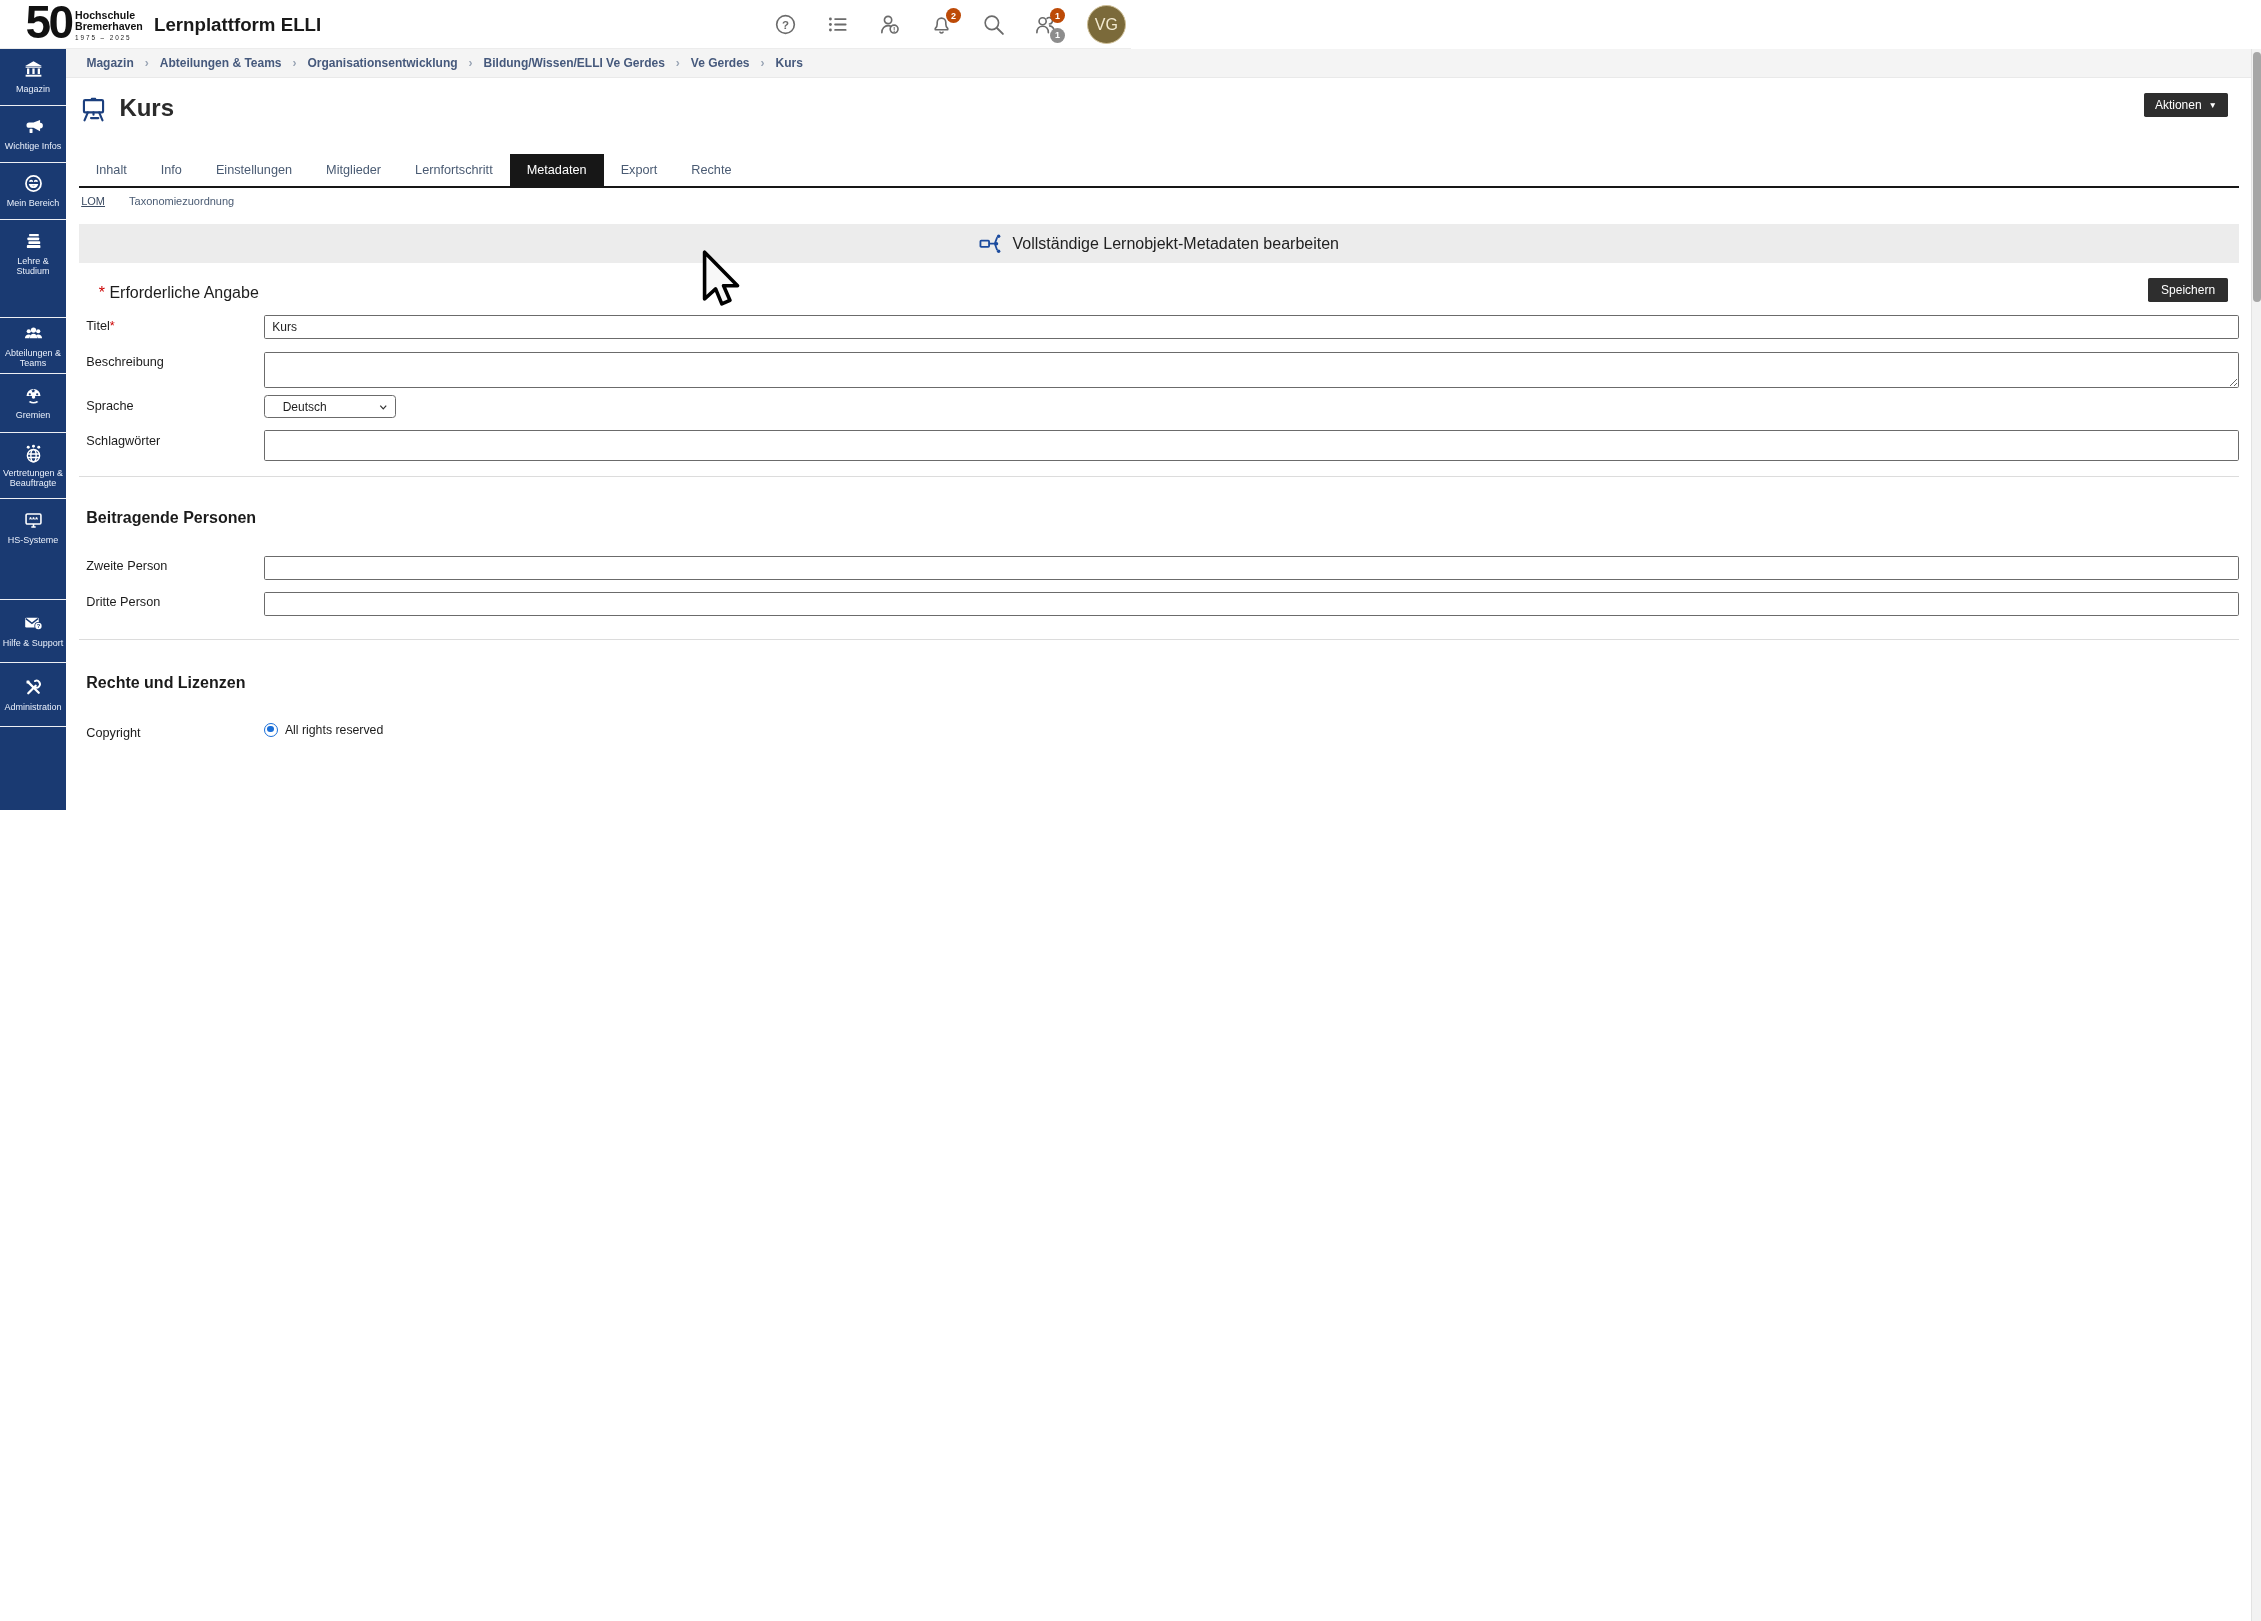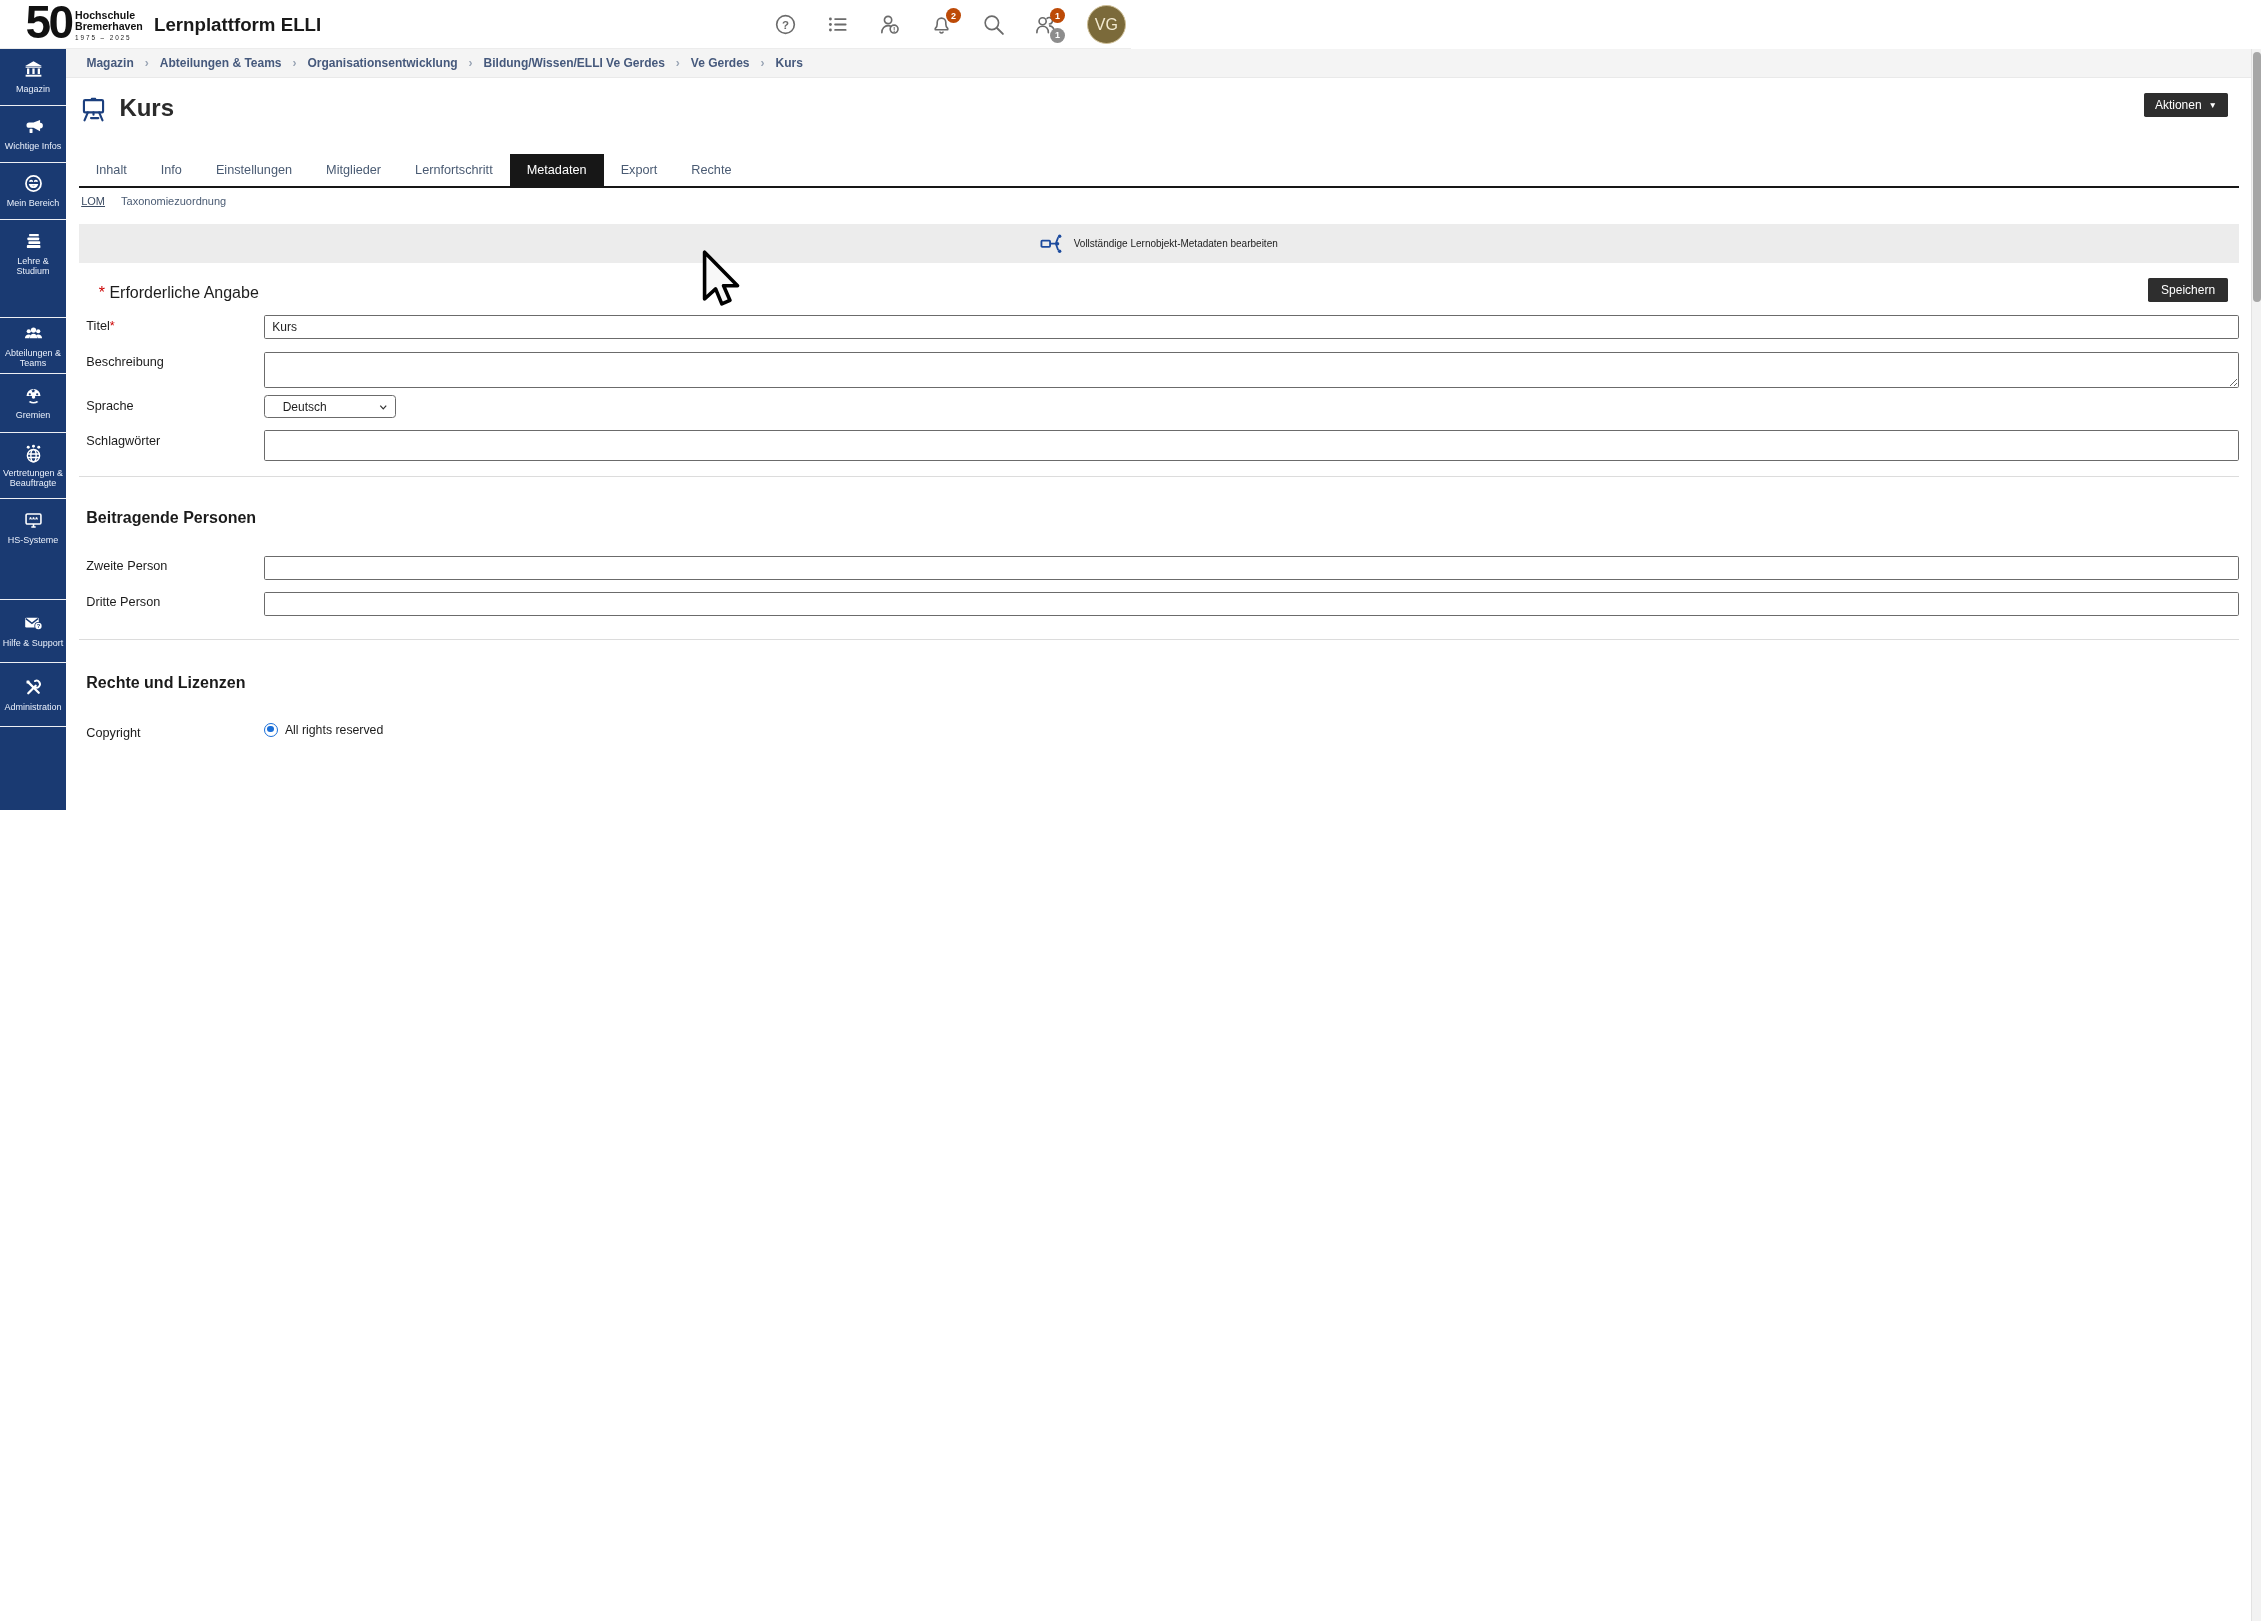--- a/index.html
+++ b/index.html
@@ -47,27 +47,27 @@
   .title-row svg.objicon { width:27px; height:27px; margin-left:1.7px; }
   .page-h1 { font-size:24px; font-weight:bold; color:#2b2b2b; margin-left:12px; }
   .btn-dark { background:#2e2e2e; color:#fff; font-size:12px; border:none; border-radius:1.7px;
     padding:5.1px 11px; cursor:pointer; font-family:inherit; }
   .actions-btn { position:absolute; right:11px; top:4.2px; }
   .caret { display:inline-block; margin-left:6.8px; font-size:8.5px; transform:translateY(-0.8px); }
 
   .tabs { display:flex; margin-top:27px; border-bottom:2.5px solid #171717; align-items:flex-end; }
   .tab { font-size:12.7px; color:#4a5b73; padding:8.5px 17px 9.3px 17px; cursor:pointer; white-space:nowrap; }
   .tab.active { background:#171717; color:#fff; }
-  .subtabs { display:flex; gap:16px; margin-top:7.6px; padding-left:2.5px;text-align:right; }
+  .subtabs { display:flex; gap:24px; margin-top:7.6px; padding-left:2.5px;text-align:right; }
   .subtab { font-size:11px; color:#4a5b73; cursor:pointer; }
   .subtab.active { text-decoration:underline; color:#3c4c63; }
 
   .banner { margin-top:17px; height:39px; background:#ececec; display:flex; align-items:center; justify-content:center; gap:11px; cursor:pointer; }
   .banner svg { width:23px; height:23px; }
-  .banner-text { font-size:10px; color:#222; }
+  .banner-text { font-size:16px; color:#222; }
 
   .reqrow { position:relative; margin-top:14.4px; height:25.5px; }
   .reqnote { position:absolute; left:20px; top:6px; font-size:16px; color:#1d1d1d; }
   .red { color:#c00; }
   .save-btn { position:absolute; right:11px; top:0; padding:5.1px 12.7px; }
 
   .sect-h { font-size:16px; font-weight:bold; color:#1b1b1b; margin-left:7.6px; }
   .h-allg { margin-top:6.8px; }
   .h-beitr { margin-top:32px; }
   .h-rechte { margin-top:34px; }

